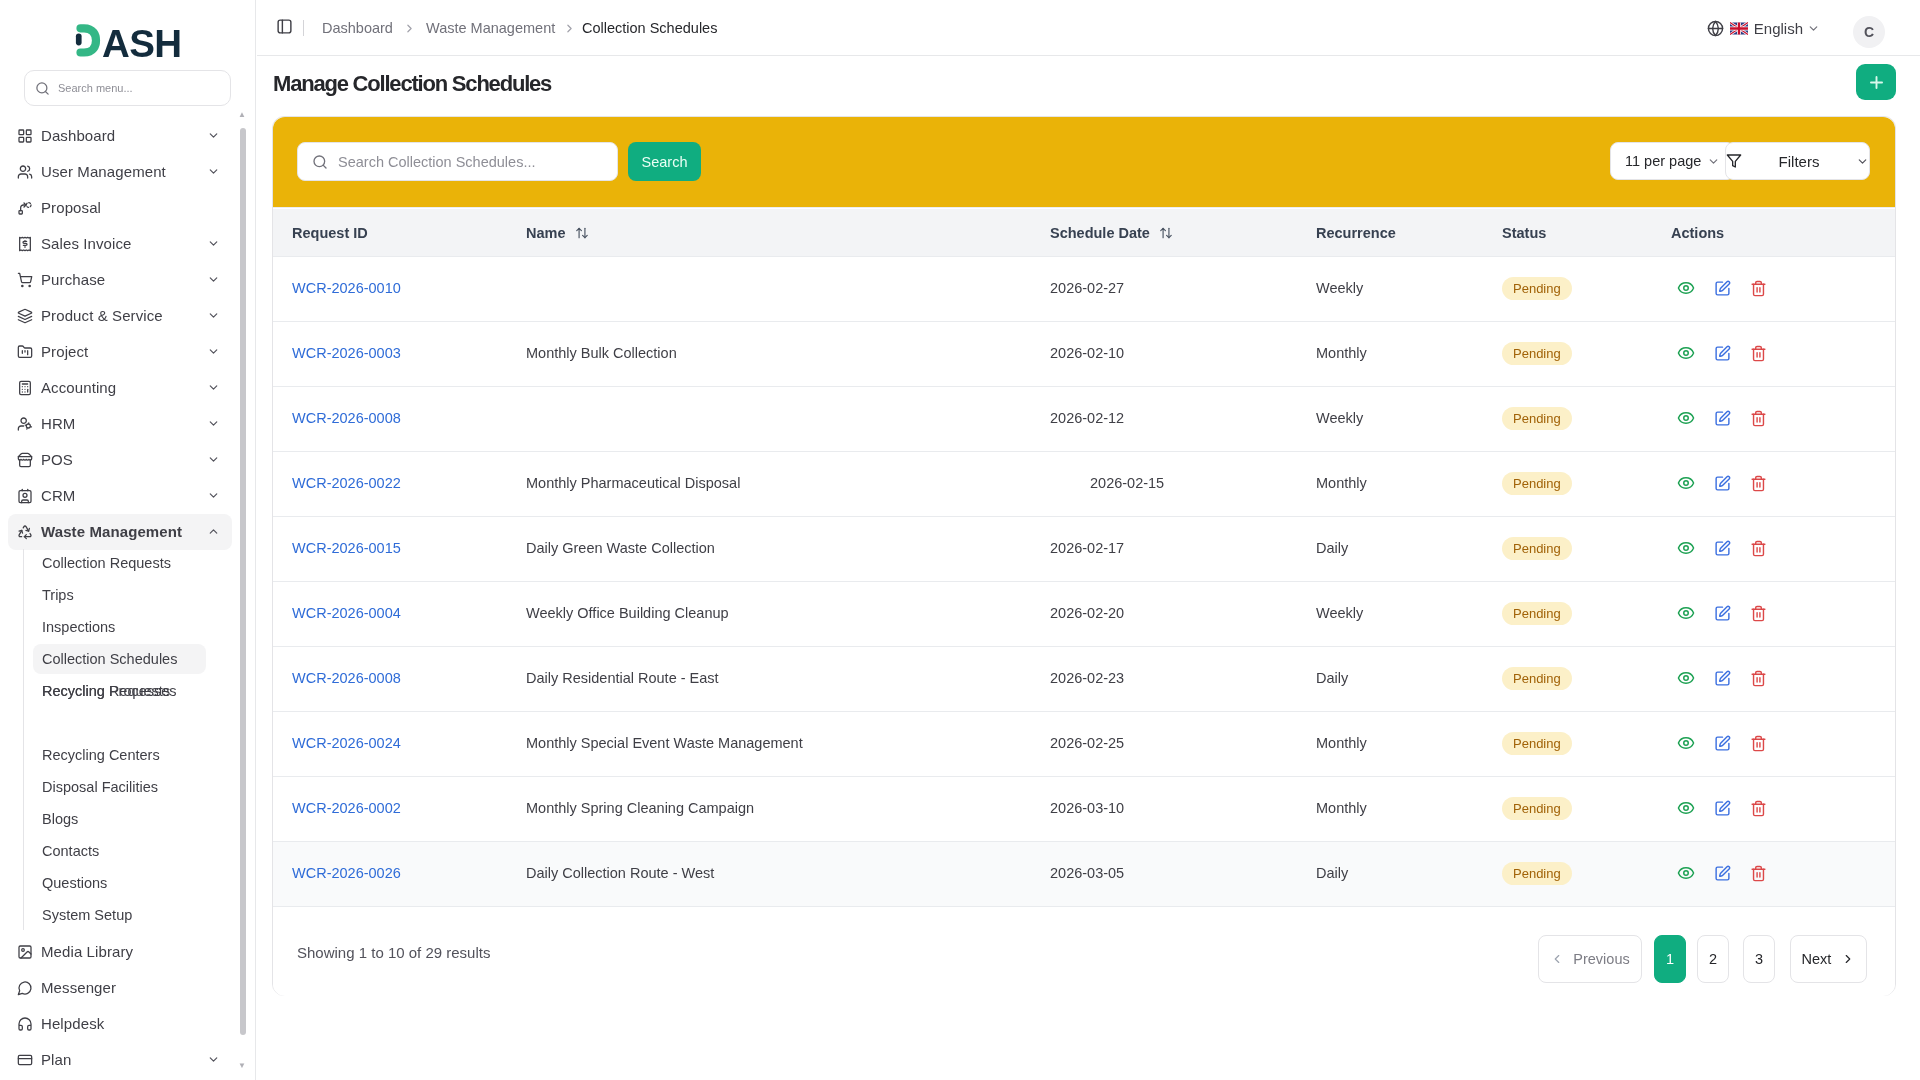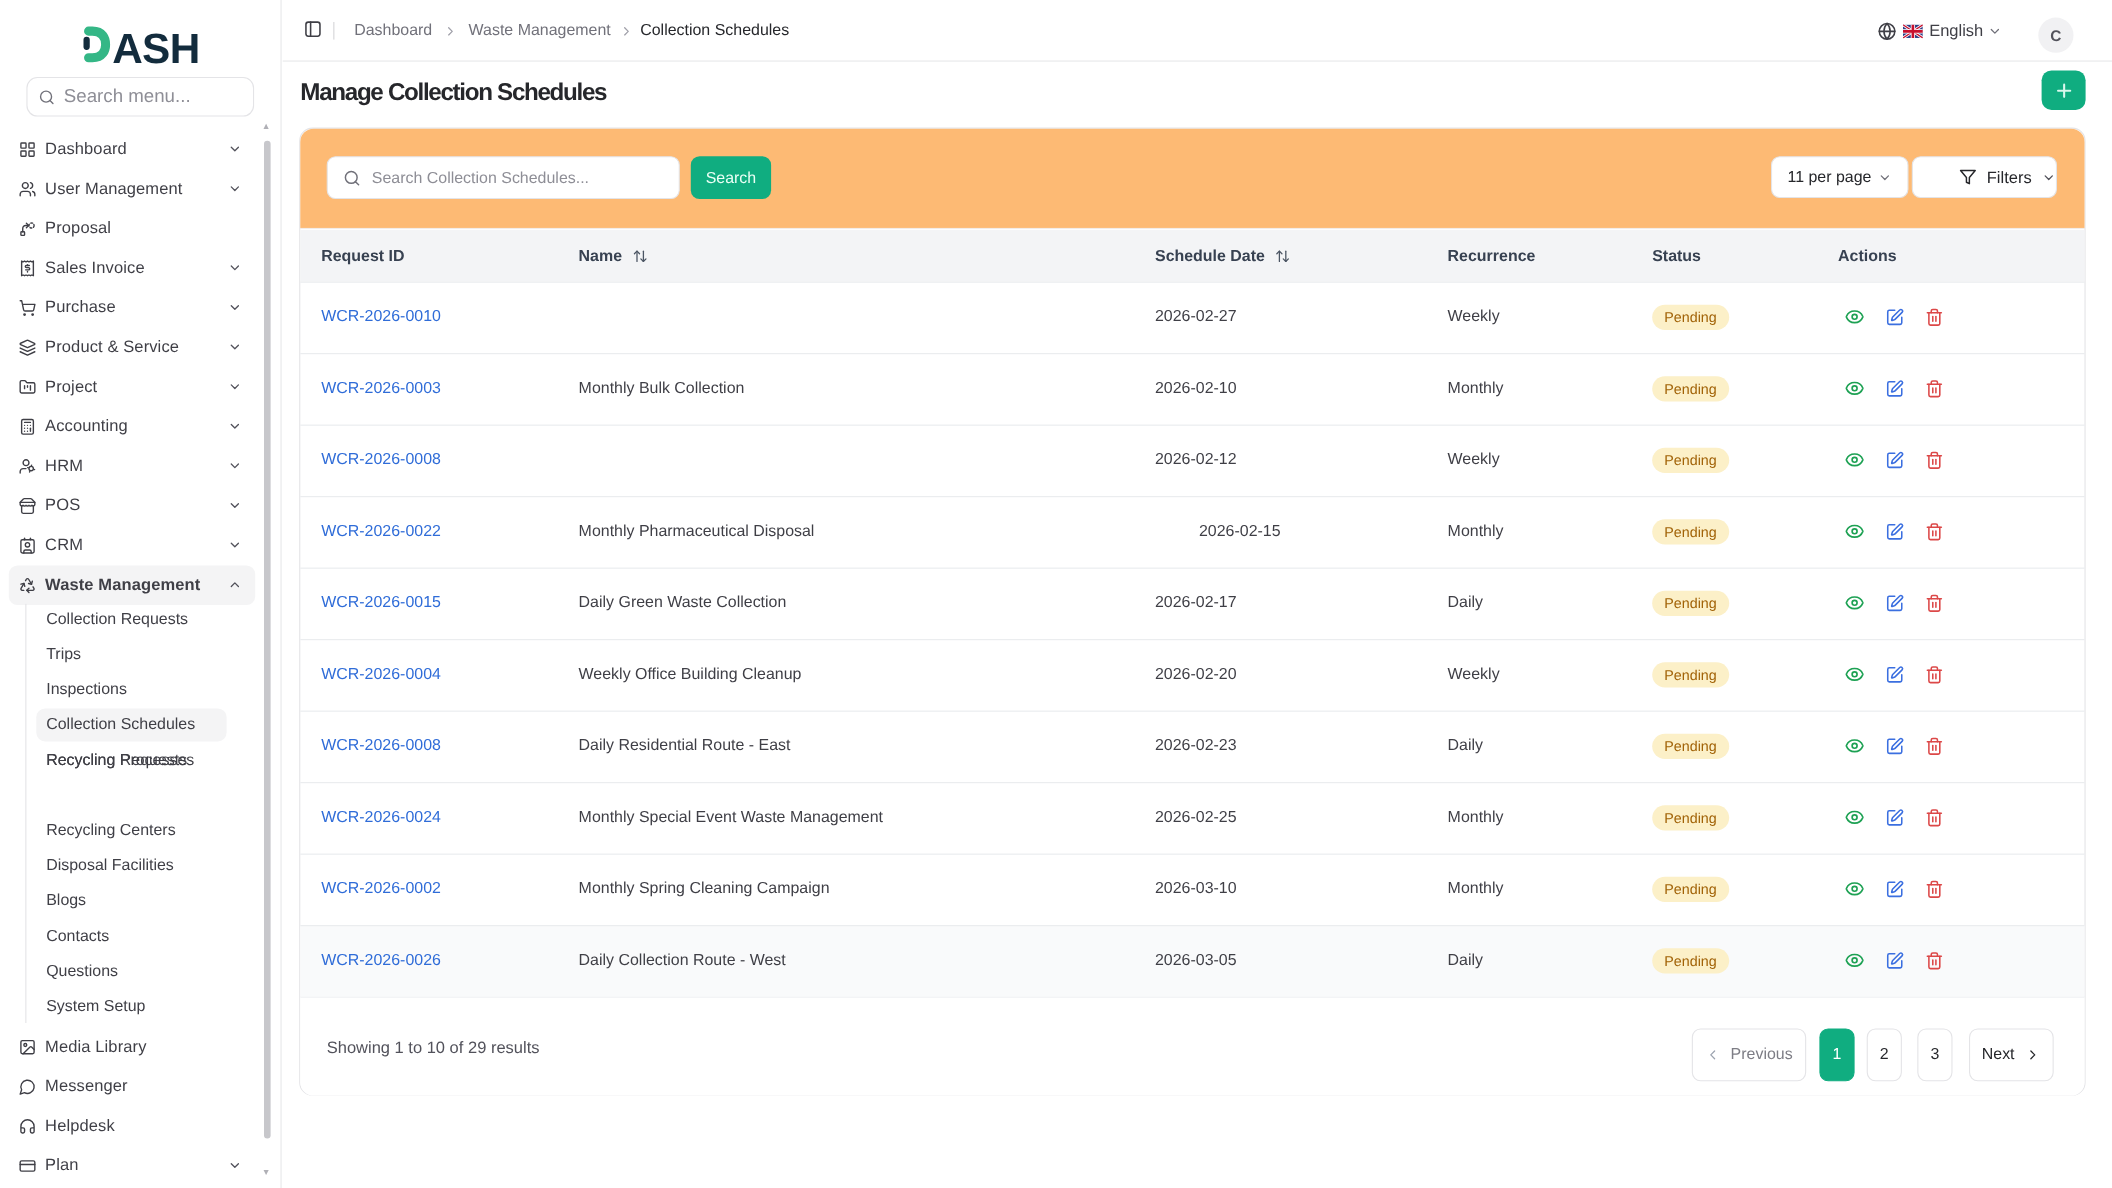--- a/index.html
+++ b/index.html
@@ -6,21 +6,21 @@
 * { margin:0; padding:0; box-sizing:border-box; }
 html,body { width:1920px; height:1080px; overflow:hidden; background:#fff;
   font-family:"Liberation Sans", sans-serif; -webkit-font-smoothing:antialiased; }
 
 
 #sidebar { position:absolute; left:0; top:0; width:256px; height:1080px;
   background:#fff; border-right:1px solid #e7e8ea; }
 #logo { position:absolute; left:74px; top:21px; }
 #ssearch { position:absolute; left:24px; top:70px; width:207px; height:36px;
   border:1px solid #e4e4e7; border-radius:10px; background:#fff;
-  display:flex; align-items:center; padding-left:10px; color:#8e8e96; font-size:17px; }
+  display:flex; align-items:center; padding-left:10px; color:#8e8e96; font-size:11px; }
 #ssearch svg { margin-right:8px; }
 .mi { position:absolute; left:8px; width:224px; height:36px; display:flex;
   align-items:center; color:#3f3f46; font-size:15px; border-radius:8px; }
 .mi .ic { width:16px; height:16px; margin-left:9px; margin-right:8px; flex:none; color:#3f3f46;}
 .mi .lbl { flex:1; white-space:nowrap; letter-spacing:.1px;}
 .mi .chev { margin-right:12px; color:#52525b; }
 .mi.active { background:#f4f4f5; font-weight:bold; }
 .smi { position:absolute; left:33px; width:173px; height:30px; display:flex; align-items:center;
   padding-left:9px; color:#3f3f46; font-size:14.5px; border-radius:8px; white-space:nowrap;}
 .smi.active { background:#f4f4f5; }
@@ -46,34 +46,34 @@
 
 
 #pghead { position:absolute; left:273px; top:71px; font-size:22px; font-weight:bold; color:#26272b; letter-spacing:-1.2px;}
 #addbtn { position:absolute; left:1856px; top:64px; width:40px; height:36px;
   background:#10ad80; border-radius:9px; display:flex; align-items:center; justify-content:center; color:#d9f8ec;}
 
 
 #card { position:absolute; left:272px; top:116px; width:1624px; height:880px;
   border:1px solid #e4e4e7; border-radius:12px; background:#fff; }
 #toolbar { position:absolute; left:0; top:0; width:1622px; height:91px;
-  background:#fdba74; border-bottom:1px solid #ececee; border-radius:12px 12px 0 0; }
+  background:#eab308; border-bottom:1px solid #ececee; border-radius:12px 12px 0 0; }
 #csearch { position:absolute; left:24px; top:25px; width:321px; height:39px;
   border:1px solid #e4e4e7; border-radius:8px; background:#fff; display:flex;
   align-items:center; padding-left:14px; color:#8e8e96; font-size:14.5px; }
 #csearch svg { margin-right:10px; }
 #searchbtn { position:absolute; left:355px; top:25px; width:73px; height:39px;
   background:#10ad80; border-radius:8px; color:#eafff5; font-size:14.5px;
   display:flex; align-items:center; justify-content:center; }
 #perpage { position:absolute; right:160px; top:25px; width:125px; height:38px;
   border:1px solid #e4e4e7; border-radius:8px; background:#fff; display:flex;
   align-items:center; justify-content:space-between; padding:0 14px; font-size:14.5px; color:#26272b; }
-#filters { position:absolute; right:25px; top:25px; width:132px; height:38px;
+#filters { position:absolute; right:25px; top:25px; width:145px; height:38px;
   border:1px solid #e4e4e7; border-radius:8px; background:#fff; display:flex;
-  align-items:center; justify-content:flex-end; gap:9px; font-size:15px; color:#26272b; }
+  align-items:center; justify-content:space-between; gap:9px; font-size:15px; color:#26272b; }
 #theadband { position:absolute; left:0; top:92px; width:1622px; height:47px; background:#f3f4f6; }
 .th { position:absolute; top:92px; height:47px; display:flex; align-items:center; gap:9px;
   font-size:14.5px; font-weight:bold; color:#374151; }
 .row { position:absolute; left:0; width:1622px; height:65px; border-top:1px solid #e9ebee; }
 .row.gray { background:#f9fafb; }
 .cell { position:absolute; top:-1.5px; height:65px; display:flex; align-items:center;
   font-size:14.5px; color:#3f3f46; }
 .cell.id { color:#2f6cd8; }
 .badge { display:inline-block; background:#fcf0c8; color:#a16207; font-size:13px;
   padding:4px 11px; border-radius:999px; }

